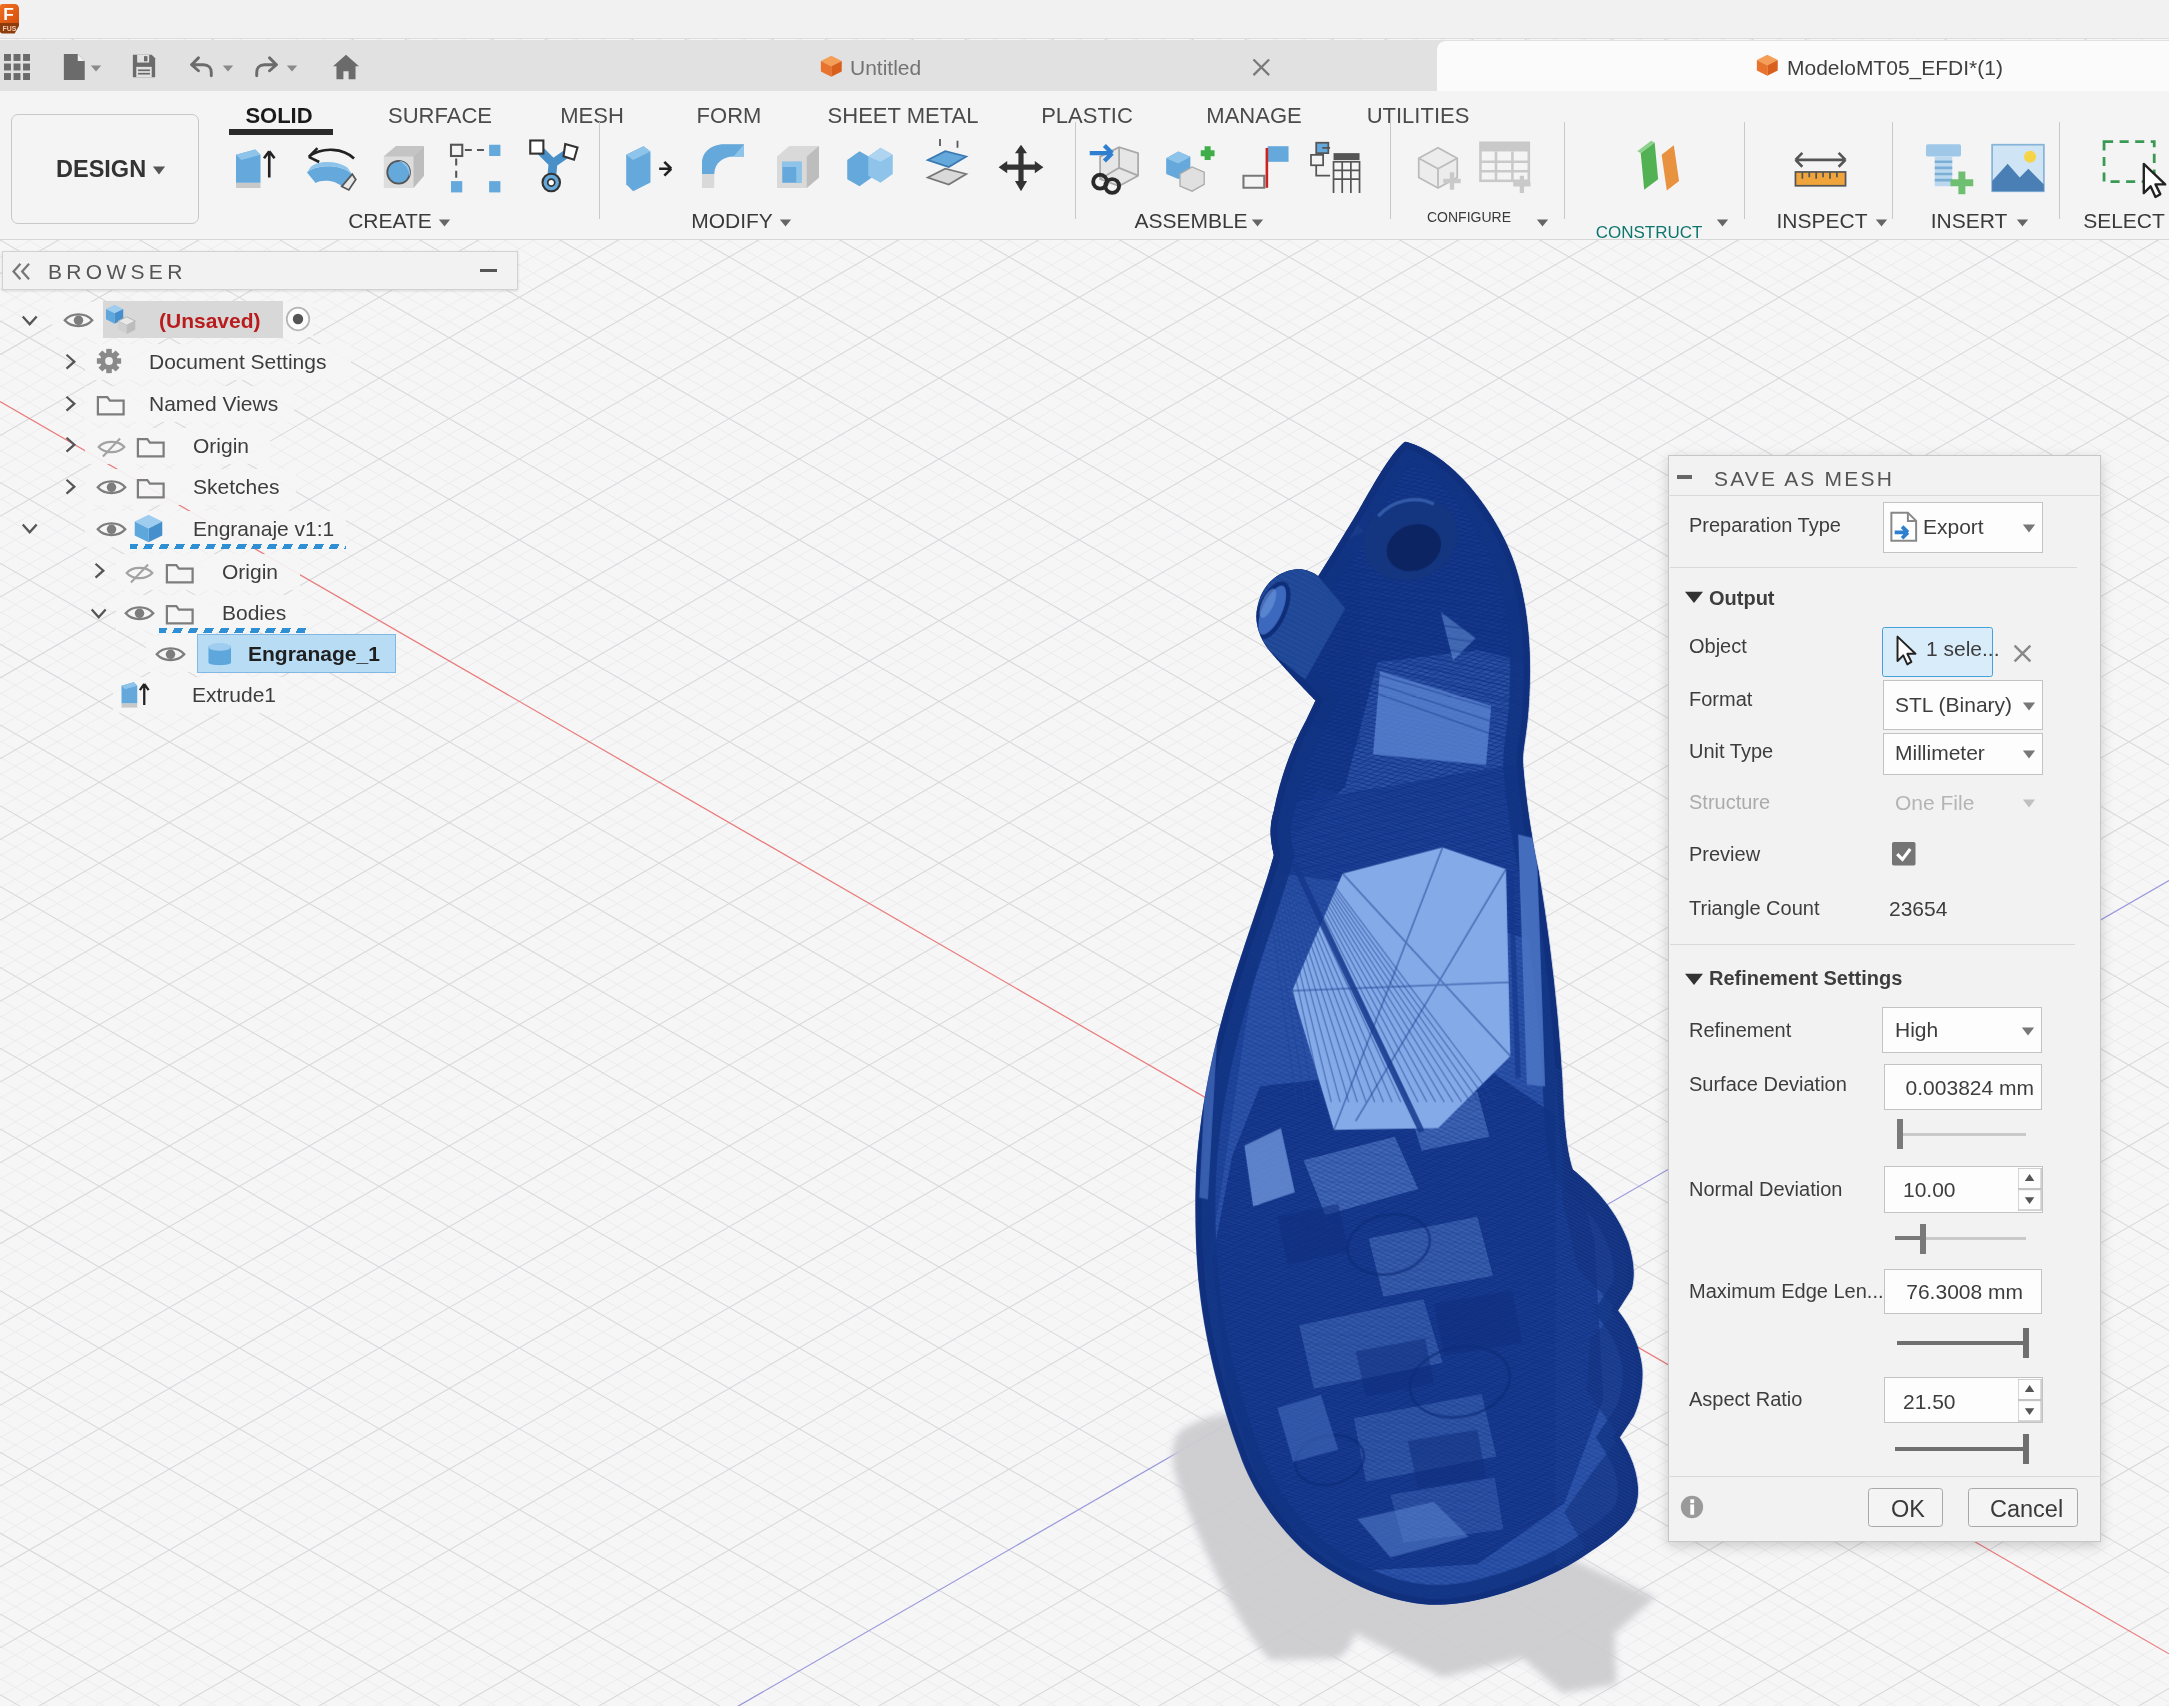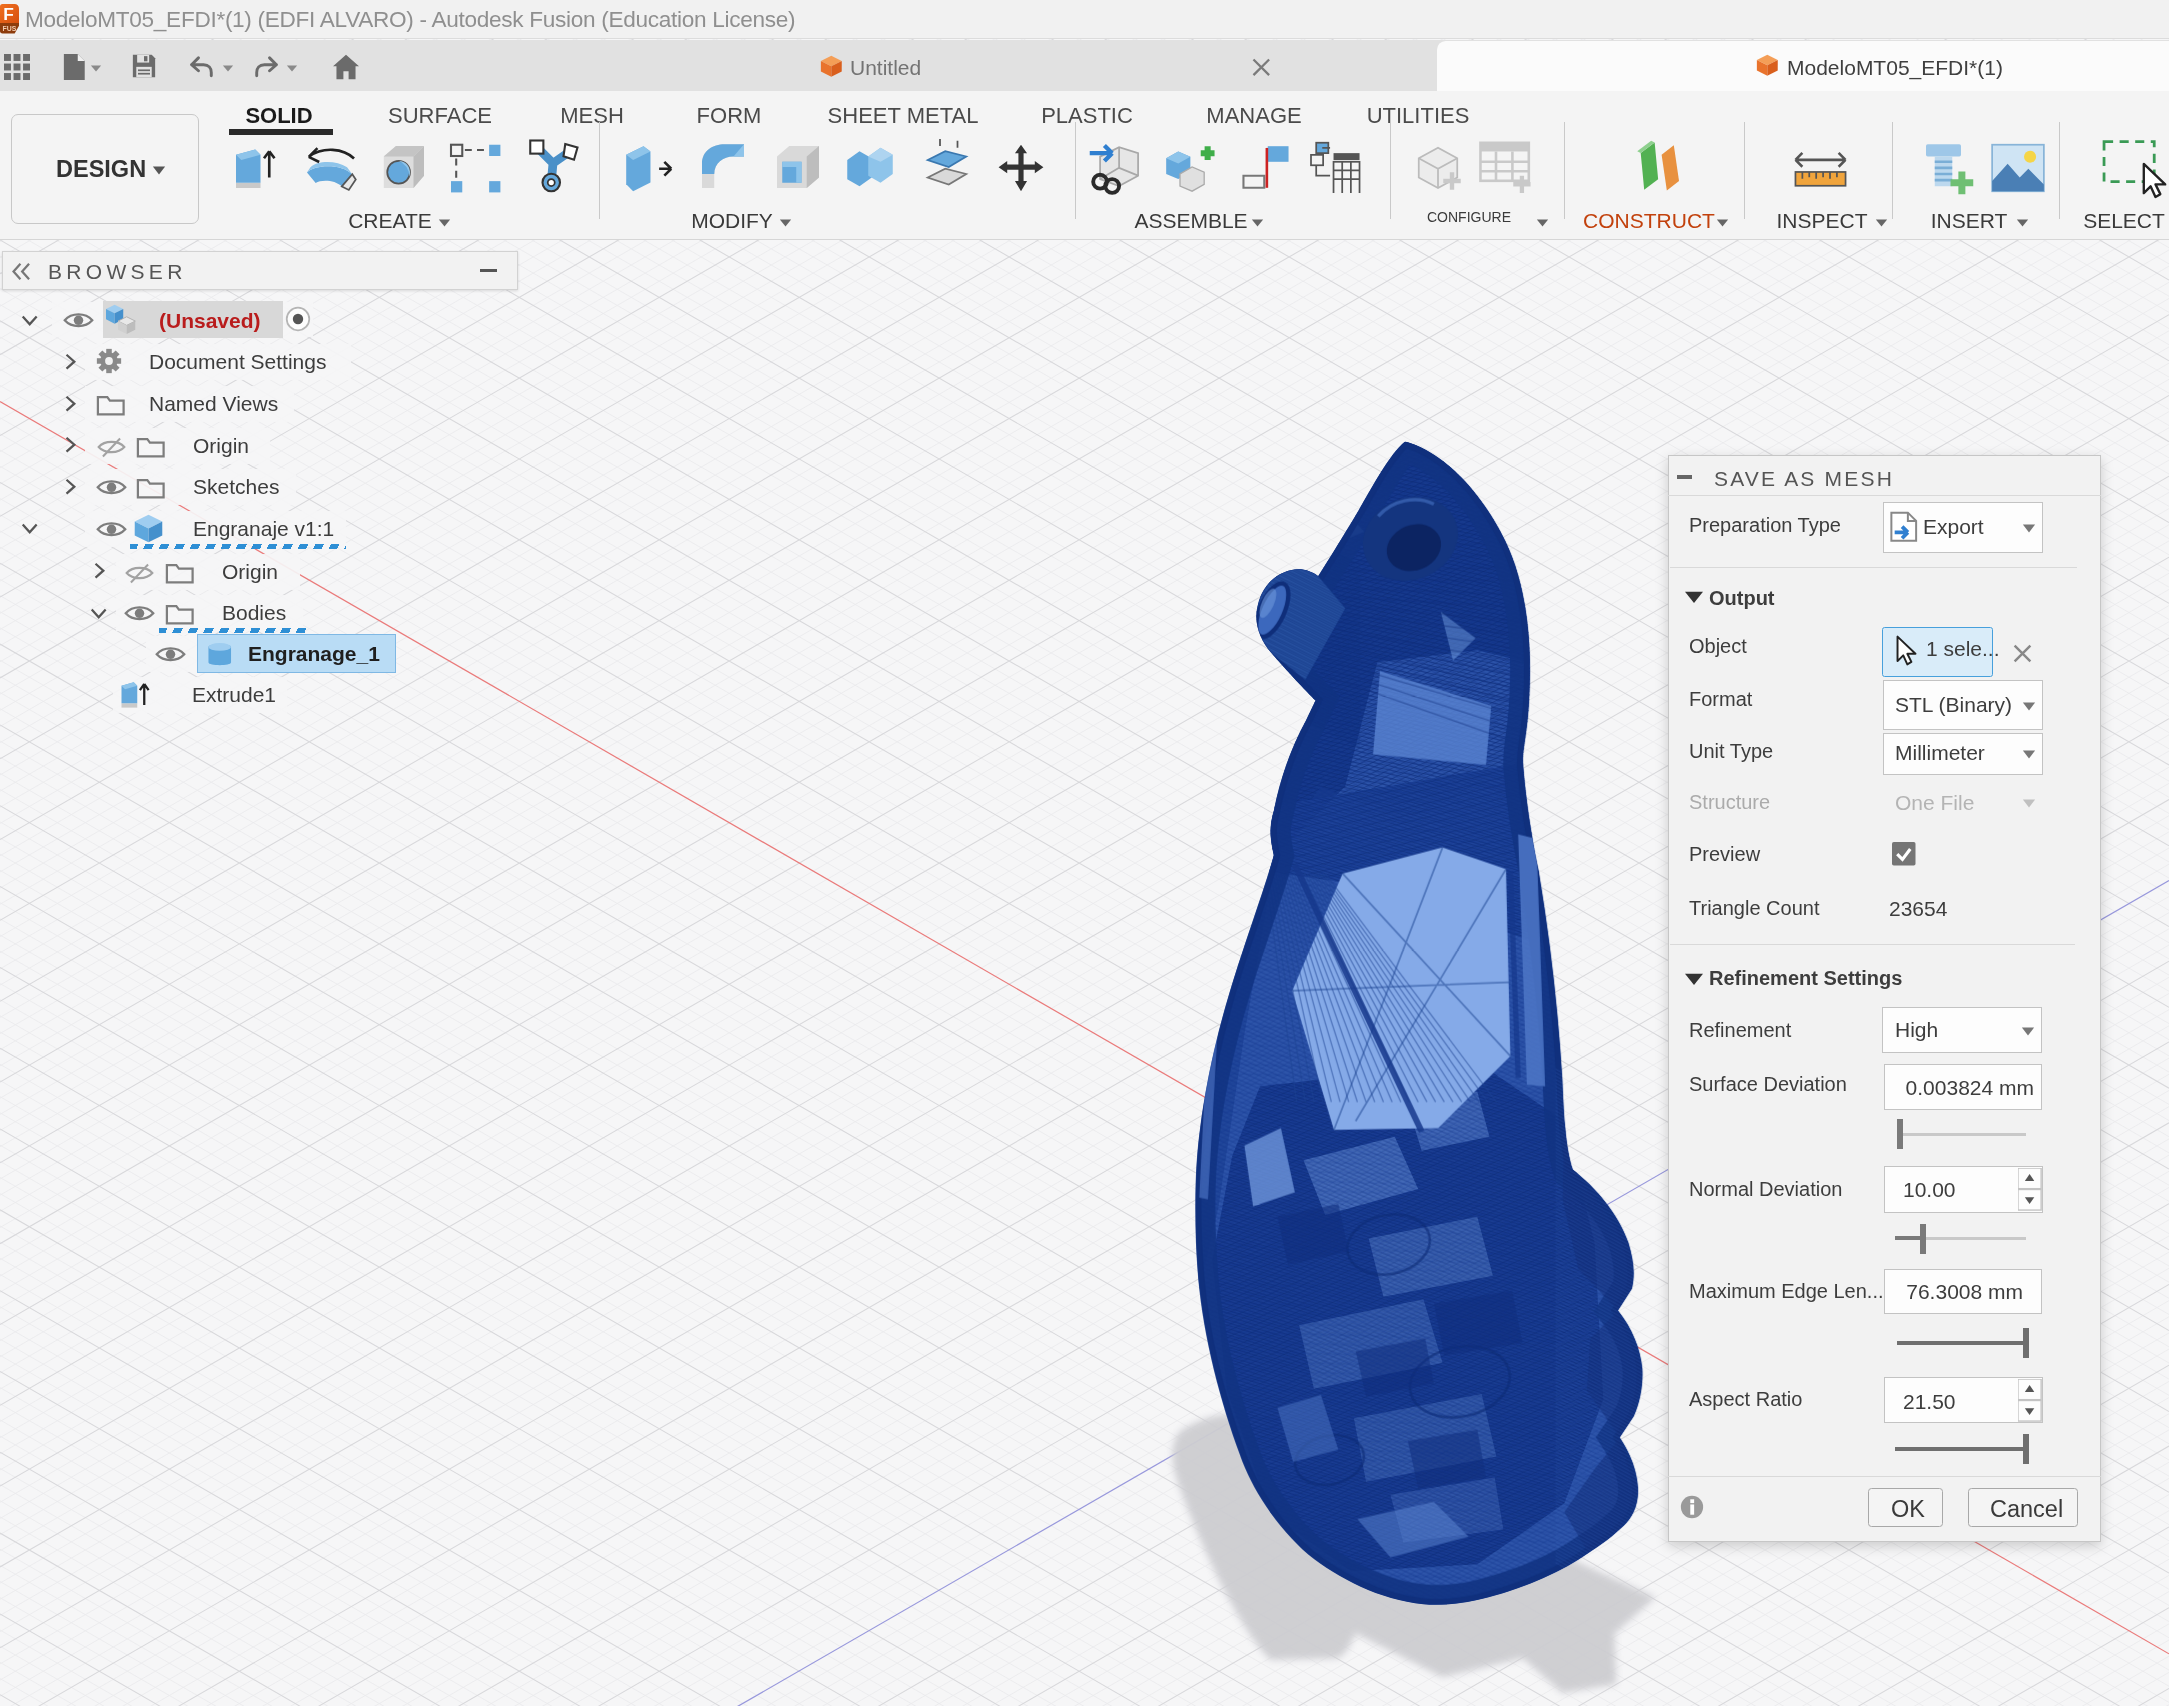--- a/index.html
+++ b/index.html
@@ -111,21 +111,20 @@
         <linearGradient id="fg" x1="0" y1="0" x2="1" y2="1">
           <stop offset="0" stop-color="#f07020"></stop>
           <stop offset="1" stop-color="#d64f0e"></stop>
         </linearGradient>
       </defs>
       <path d="M0 3 A3 3 0 0 1 3 0 H17 A5 5 0 0 1 22 5 V22 H0 Z" fill="url(#fg)"></path>
       <path d="M0 22 H22 V25 L17 34 H3 A3 3 0 0 1 0 31 Z" fill="#8d3c0c"></path>
       <text x="10" y="19" font-size="20" font-weight="bold" fill="#fff" text-anchor="middle" font-family="Liberation Sans">F</text>
       <text x="11" y="31.5" font-size="8" font-weight="bold" fill="#f3cdb2" text-anchor="middle" font-family="Liberation Sans">FUS</text>
     </svg>
-    <div class="lbl" style="left:25px;top:7px;font-size:22.6px;letter-spacing:-0.3px;color:#8f8f8f">ModeloMT05_EFDI*(1) (EDFI ALVARO) - Autodesk Fusion (Education License)</div>
     <div class="abs" style="left:0;top:40px;width:2169px;height:51px;background:#e1e1e1"></div>
     <svg style="position:absolute;left:4.3px;top:54px" width="26" height="26" viewBox="0 0 30 30">
       <g fill="#6b6b6b">
         <rect x="0" y="0" width="8" height="8"></rect>
         <rect x="11" y="0" width="8" height="8"></rect>
         <rect x="22" y="0" width="8" height="8"></rect>
         <rect x="0" y="11" width="8" height="8"></rect>
         <rect x="11" y="11" width="8" height="8"></rect>
         <rect x="22" y="11" width="8" height="8"></rect>
         <rect x="0" y="22" width="8" height="8"></rect>
@@ -207,21 +206,21 @@
       <path d="M1 4 L14 4 L7.5 12 Z" fill="#666"></path>
     </svg>
     <div class="lbl" style="left:1191px;top:209px;transform:translateX(-50%);font-size:21px;color:#3a3a3a">ASSEMBLE</div>
     <svg style="position:absolute;left:1251px;top:216px" width="13" height="13" viewBox="0 0 15 15">
       <path d="M1 4 L14 4 L7.5 12 Z" fill="#666"></path>
     </svg>
     <div class="lbl" style="left:1469px;top:209px;transform:translateX(-50%);font-size:14px;color:#3a3a3a">CONFIGURE</div>
     <svg style="position:absolute;left:1536px;top:216px" width="13" height="13" viewBox="0 0 15 15">
       <path d="M1 4 L14 4 L7.5 12 Z" fill="#666"></path>
     </svg>
-    <div class="lbl" style="left:1649px;top:209px;transform:translateX(-50%);font-size:21px;color:#c2410c">CONSTRUCT</div>
+    <div class="lbl" style="left:1649px;top:223px;transform:translateX(-50%);font-size:17px;color:#0f766e">CONSTRUCT</div>
     <svg style="position:absolute;left:1716px;top:216px" width="13" height="13" viewBox="0 0 15 15">
       <path d="M1 4 L14 4 L7.5 12 Z" fill="#666"></path>
     </svg>
     <div class="lbl" style="left:1822px;top:209px;transform:translateX(-50%);font-size:21px;color:#3a3a3a">INSPECT</div>
     <svg style="position:absolute;left:1875px;top:216px" width="13" height="13" viewBox="0 0 15 15">
       <path d="M1 4 L14 4 L7.5 12 Z" fill="#666"></path>
     </svg>
     <div class="lbl" style="left:1969px;top:209px;transform:translateX(-50%);font-size:21px;color:#3a3a3a">INSERT</div>
     <svg style="position:absolute;left:2016px;top:216px" width="13" height="13" viewBox="0 0 15 15">
       <path d="M1 4 L14 4 L7.5 12 Z" fill="#666"></path>

